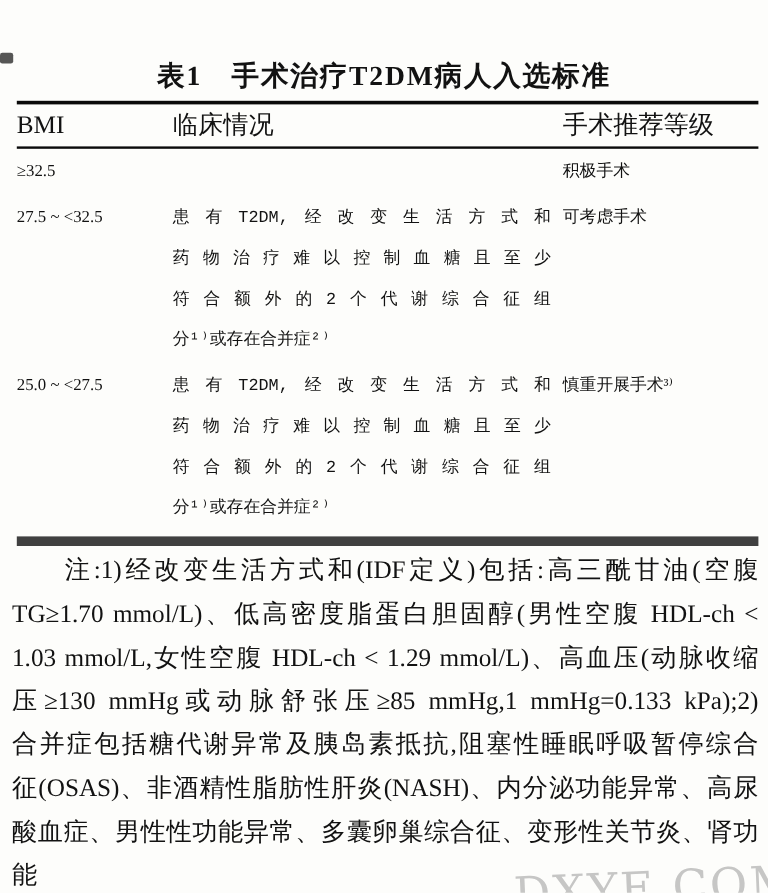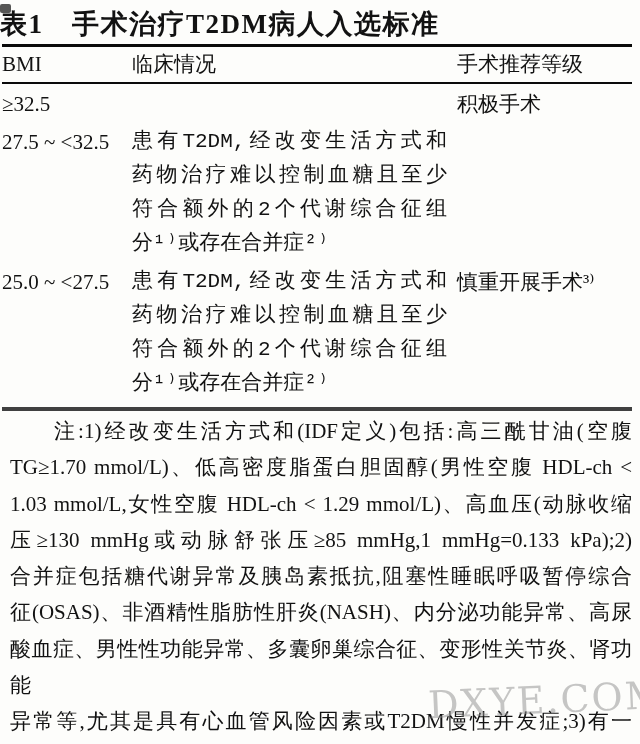--- a/index.html
+++ b/index.html
@@ -11,43 +11,45 @@
     position:relative;
   }
   .page{position:relative;width:640px;height:744px;}
 
   .scan-speck{
     position:absolute;left:0;top:4px;width:11px;height:9px;
     background:#2c2c2c;border-radius:2px;opacity:.8;
   }
 
   .title{
+    text-align:center;
     font-weight:bold;
-    font-size:27px;
+    font-size:23px;
     line-height:30px;
     padding-top:9px;
     letter-spacing:1.5px;
+    margin-top:40px;
   }
 
   .table{
-    margin:5px 8px 0 2px;
+    margin:5px 8px 0 14px;
     border-top:3px solid #0a0a0a;
-    border-bottom:4px solid #404040;
+    border-bottom:8px solid #404040;
   }
   .thead{
     display:grid;
     grid-template-columns:130px 325px 1fr;
     font-size:21px;
     line-height:24px;
     padding:5px 0 6px;
     border-bottom:2px solid #0a0a0a;
   }
   .th.c2{}
   .tbody{
-    font-size:21px;
+    font-size:14px;
     padding:3px 0 6px;
   }
   .trow{
     display:grid;
     grid-template-columns:130px 325px 1fr;
     align-items:start;
   }
   .trow + .trow{margin-top:4px;}
   .cell{line-height:34px;}
   .cell.clinical{padding-right:10px;}
@@ -108,20 +110,21 @@
           <div class="cell rec">积极手术</div>
         </div>
         <div class="trow">
           <div class="cell bmi">27.5 ~ &lt;32.5</div>
           <div class="cell clinical">
             <div class="clin-line">患有T2DM,经改变生活方式和</div>
             <div class="clin-line">药物治疗难以控制血糖且至少</div>
             <div class="clin-line">符合额外的2个代谢综合征组</div>
             <div class="clin-line">分¹⁾或存在合并症²⁾</div>
           </div>
+          <div class="cell rec">可考虑手术</div>
         </div>
         <div class="trow">
           <div class="cell bmi">25.0 ~ &lt;27.5</div>
           <div class="cell clinical">
             <div class="clin-line">患有T2DM,经改变生活方式和</div>
             <div class="clin-line">药物治疗难以控制血糖且至少</div>
             <div class="clin-line">符合额外的2个代谢综合征组</div>
             <div class="clin-line">分¹⁾或存在合并症²⁾</div>
           </div>
           <div class="cell rec">慎重开展手术³⁾</div>

